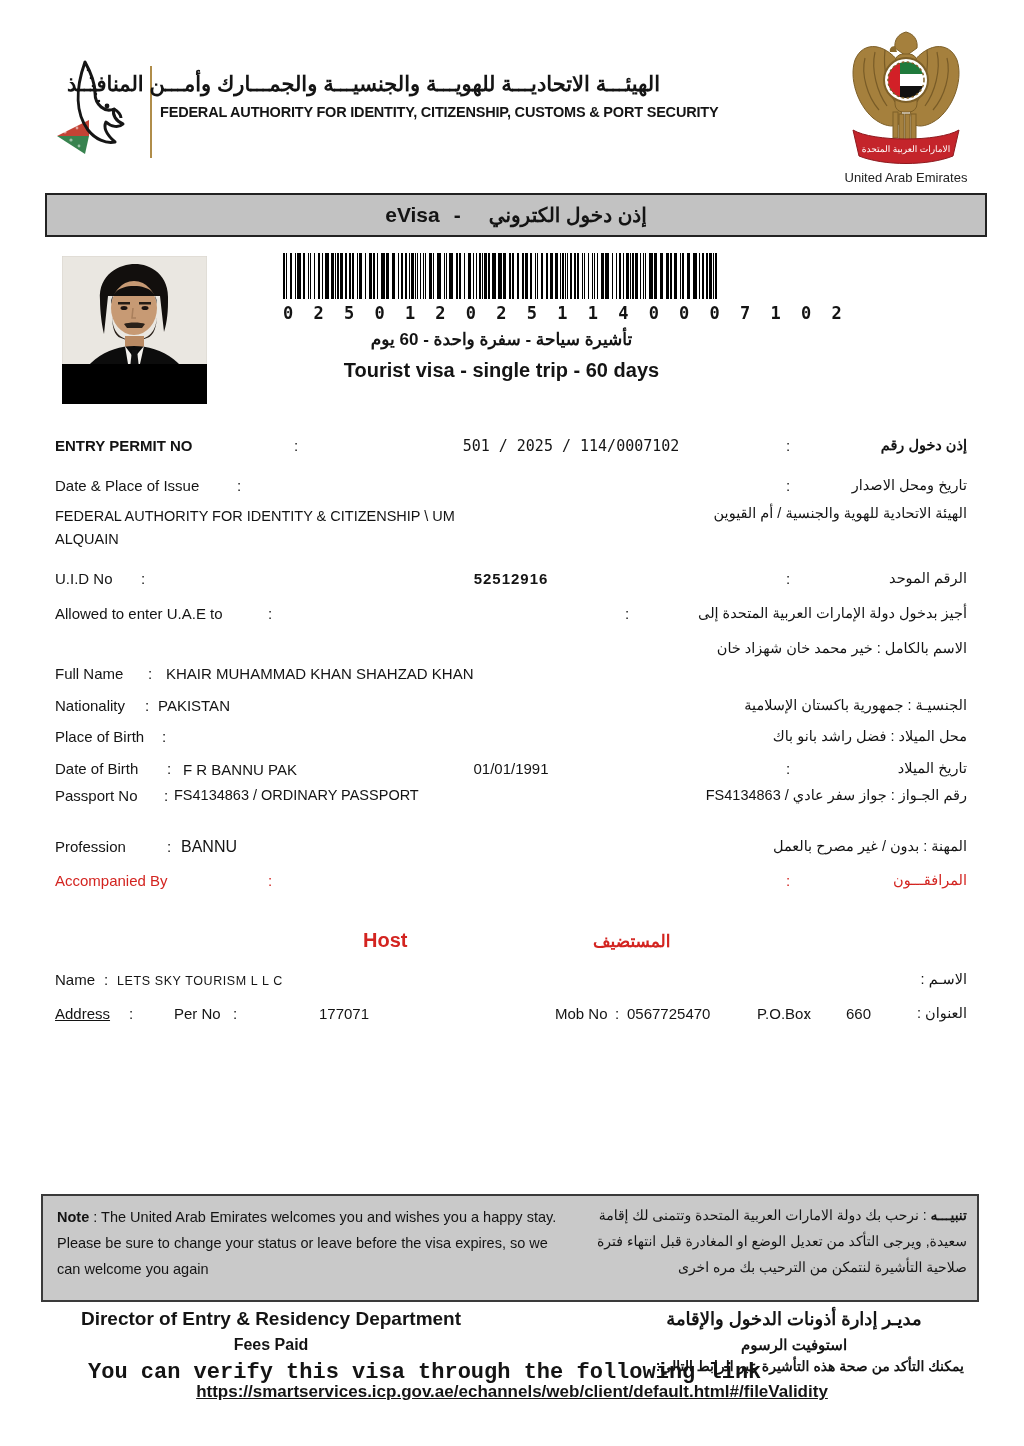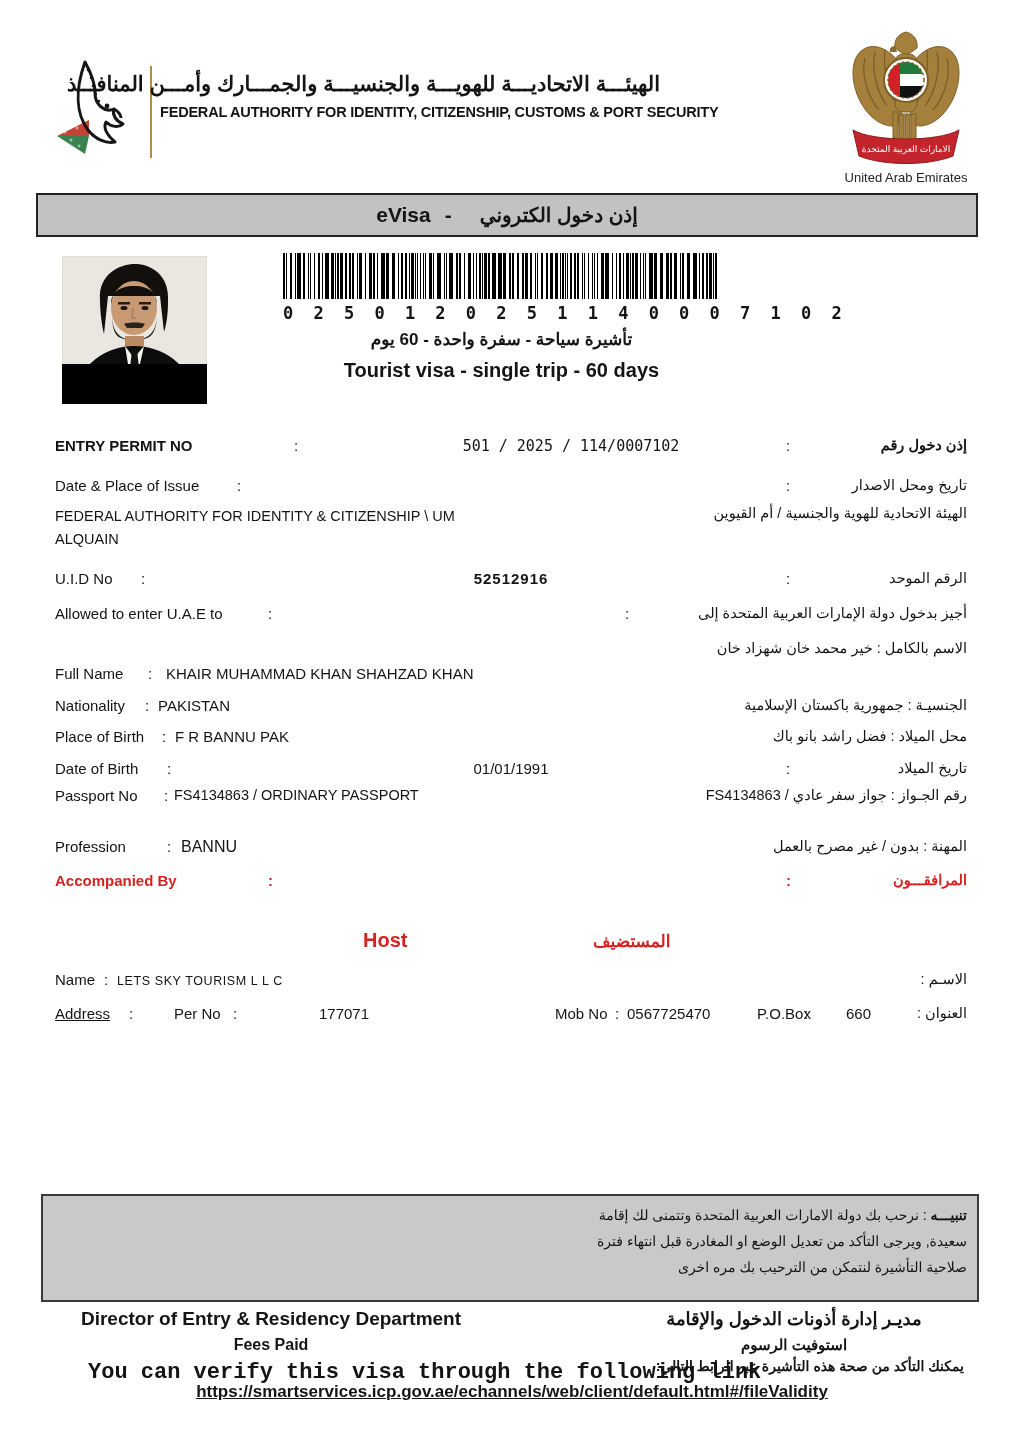--- a/index.html
+++ b/index.html
@@ -16,21 +16,21 @@
   
   .hdr-logo{position:absolute;left:55px;top:58px;width:92px;height:112px;}
   .hdr-divider{position:absolute;left:150px;top:66px;width:2px;height:92px;background:var(--gold);}
   .hdr-titles{position:absolute;left:160px;top:72px;width:500px;}
   .hdr-ar{font-size:21px;font-weight:bold;direction:rtl;text-align:left;white-space:nowrap;}
   .hdr-en{font-size:14.5px;font-weight:bold;letter-spacing:-0.2px;margin-top:8px;white-space:nowrap;}
   .emblem{position:absolute;left:843px;top:26px;width:126px;text-align:center;}
   .emblem-caption{font-size:13px;color:#222;margin-top:2px;}
 
   
-  .titlebar{position:absolute;left:36px;top:193px;width:938px;height:40px;background:var(--bar-gray);
+  .titlebar{position:absolute;left:45px;top:193px;width:938px;height:40px;background:var(--bar-gray);
     border:2px solid #222;display:flex;align-items:center;justify-content:center;gap:14px;}
   .titlebar .en{font-size:21px;font-weight:bold;}
   .titlebar .dash{font-size:21px;font-weight:bold;}
   .titlebar .ar{font-size:20px;font-weight:bold;direction:rtl;margin-left:14px;}
 
   
   .photo{position:absolute;left:62px;top:256px;width:145px;height:148px;}
   .bc-wrap{position:absolute;left:283px;top:253px;width:437px;text-align:center;}
   .bc-bars{display:block;width:437px;height:46px;}
   .bc-digits{font-family:"DejaVu Sans Mono",monospace;font-size:17px;font-weight:bold;
@@ -41,30 +41,30 @@
   
   .fields{position:absolute;left:41px;top:437px;width:942px;height:472px;font-size:15px;}
   .frow{position:absolute;left:0;width:100%;height:24px;}
   .frow .en{position:absolute;left:14px;white-space:nowrap;}
   .frow .c1{position:absolute;}
   .frow .val-in{position:absolute;white-space:nowrap;}
   .frow .val-c{position:absolute;left:240px;width:460px;text-align:center;white-space:nowrap;}
   .frow .c2{position:absolute;left:745px;}
   .frow .ar{position:absolute;right:16px;direction:rtl;white-space:nowrap;font-size:14.5px;}
   .mono{font-family:"DejaVu Sans Mono",monospace;}
-  .red{color:var(--red);font-weight:bold;}
+  .red{color:var(--red);font-weight:normal;}
   #r0{top:0;}     #r0 .c1{left:253px;} #r0 .en{font-weight:bold;} #r0 .val-c{left:300px;} #r0 .ar{font-weight:bold;}
   #r1{top:40px;}  #r1 .c1{left:196px;}
   #r2{top:68px;}  #r2 .en{white-space:normal;width:450px;line-height:23px;font-size:14.5px;}
   #r3{top:133px;} #r3 .c1{left:100px;} #r3 .val-c{font-weight:bold;letter-spacing:1px;}
   #r4{top:168px;} #r4 .c1{left:227px;} #r4 .c2{left:584px;}
   #r5{top:203px;}
   #r6{top:228px;} #r6 .c1{left:107px;} #r6 .val-in{left:125px;}
   #r7{top:260px;} #r7 .c1{left:104px;} #r7 .val-in{left:117px;}
-  #r8{top:291px;} #r8 .c1{left:121px;} #r8 .val-in{left:134px;}
+  #r8{top:291px;} #r8 .c1{left:121px;} #r8 .val-in{left:142px;margin-top:33px;}
   #r9{top:323px;} #r9 .c1{left:126px;}
   #r10{top:350px;} #r10 .c1{left:123px;} #r10 .val-in{left:133px;font-size:14.5px;}
   #r11{top:401px;} #r11 .c1{left:126px;} #r11 .val-in{left:140px;font-size:16px;}
   #r12{top:435px;} #r12 .c1{left:227px;}
 
   
   .host{position:absolute;left:41px;top:909px;width:942px;height:130px;font-size:15px;}
   .host .title-en{position:absolute;left:322px;top:20px;font-size:20px;font-weight:bold;color:var(--red);}
   .host .title-ar{position:absolute;left:552px;top:22px;font-size:17px;font-weight:bold;color:var(--red);direction:rtl;}
   .host .row{position:absolute;left:0;width:100%;height:22px;}
@@ -437,20 +437,25 @@
       <span class="p" style="left:574px;">:</span>
       <span class="p" style="left:586px;">0567725470</span>
       <span class="p" style="left:716px;">P.O.Box</span>
       <span class="p" style="left:763px;">:</span>
       <span class="p" style="left:805px;">660</span>
       <span class="arr">العنوان :</span>
     </div>
   </div>
 
   <div class="note">
+    <div class="en">
+      <b>Note</b>
+      <span>:</span>
+      <span>The United Arab Emirates welcomes you and wishes you a happy stay. Please be sure to change your status or leave before the visa expires, so we can welcome you again</span>
+    </div>
     <div class="ar">
       <b>تنبيـــه</b>
       <span>:</span>
       <span>نرحب بك دولة الامارات العربية المتحدة وتتمنى لك إقامة سعيدة, ويرجى التأكد من تعديل الوضع او المغادرة قبل انتهاء فترة صلاحية التأشيرة لنتمكن من الترحيب بك مره اخرى</span>
     </div>
   </div>
 
   <div class="f-dir-en">Director of Entry &amp; Residency Department</div>
   <div class="f-dir-ar">مديـر إدارة أذونات الدخول والإقامة</div>
   <div class="f-fees-en">Fees Paid</div>

